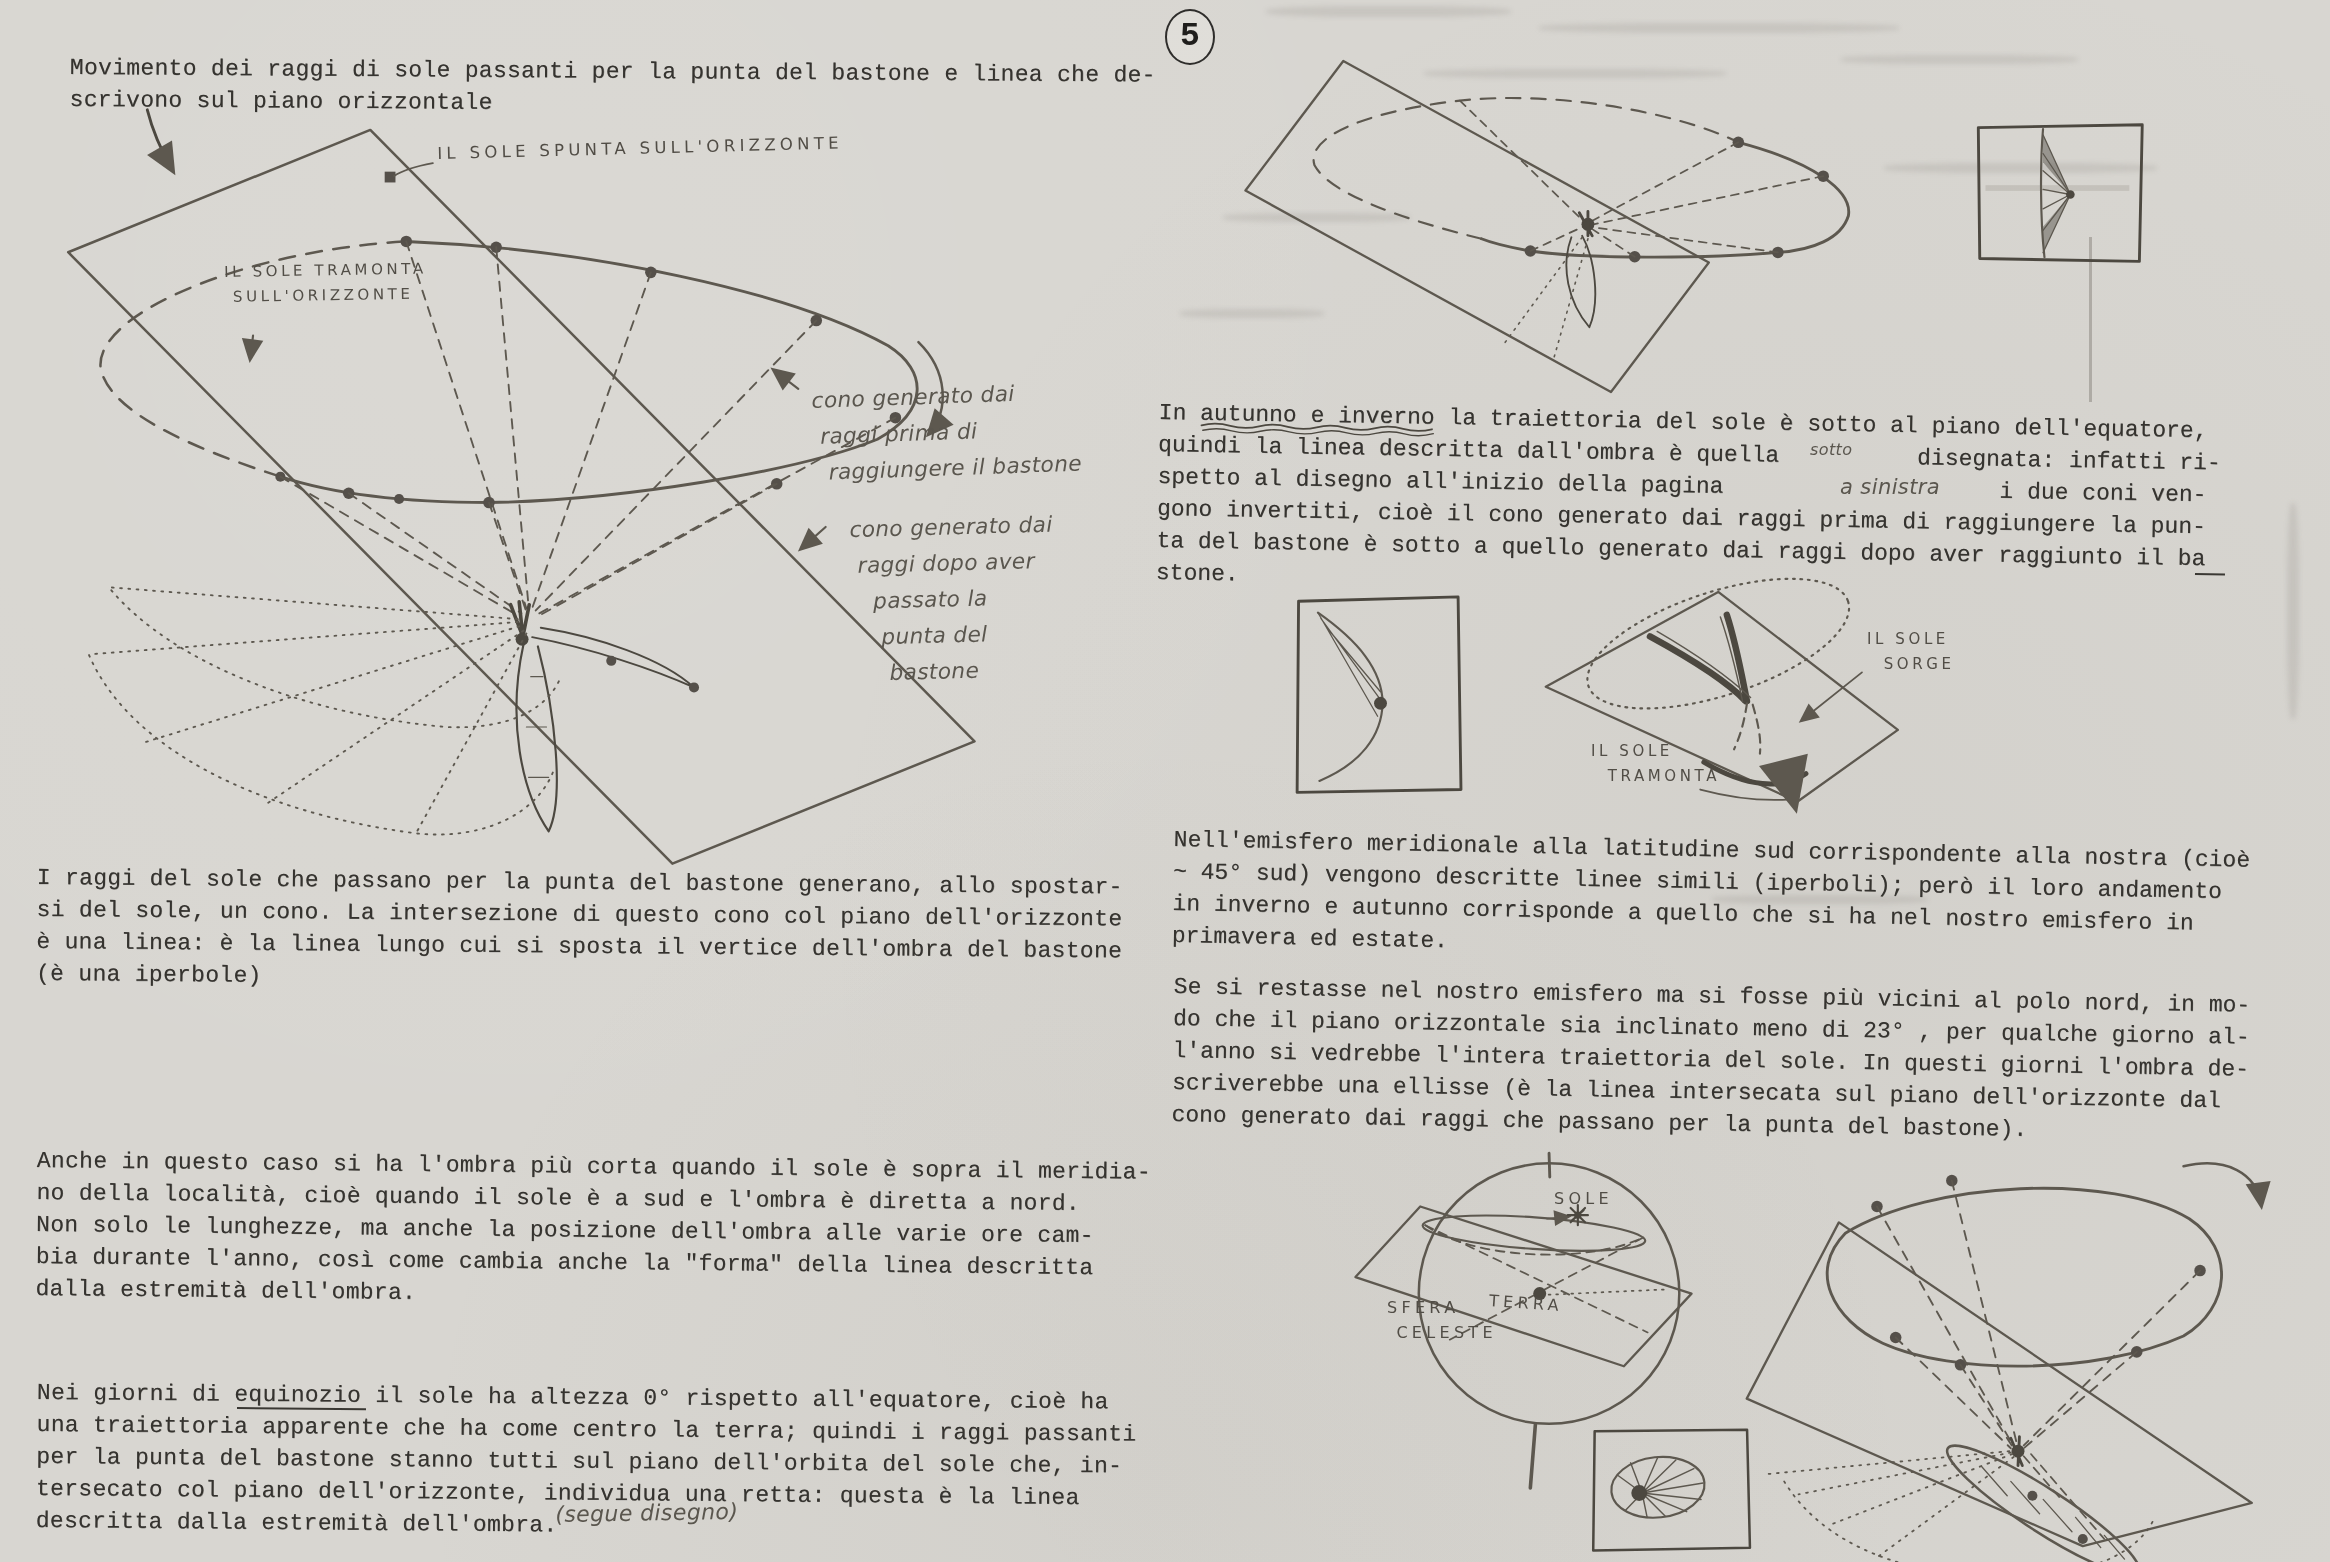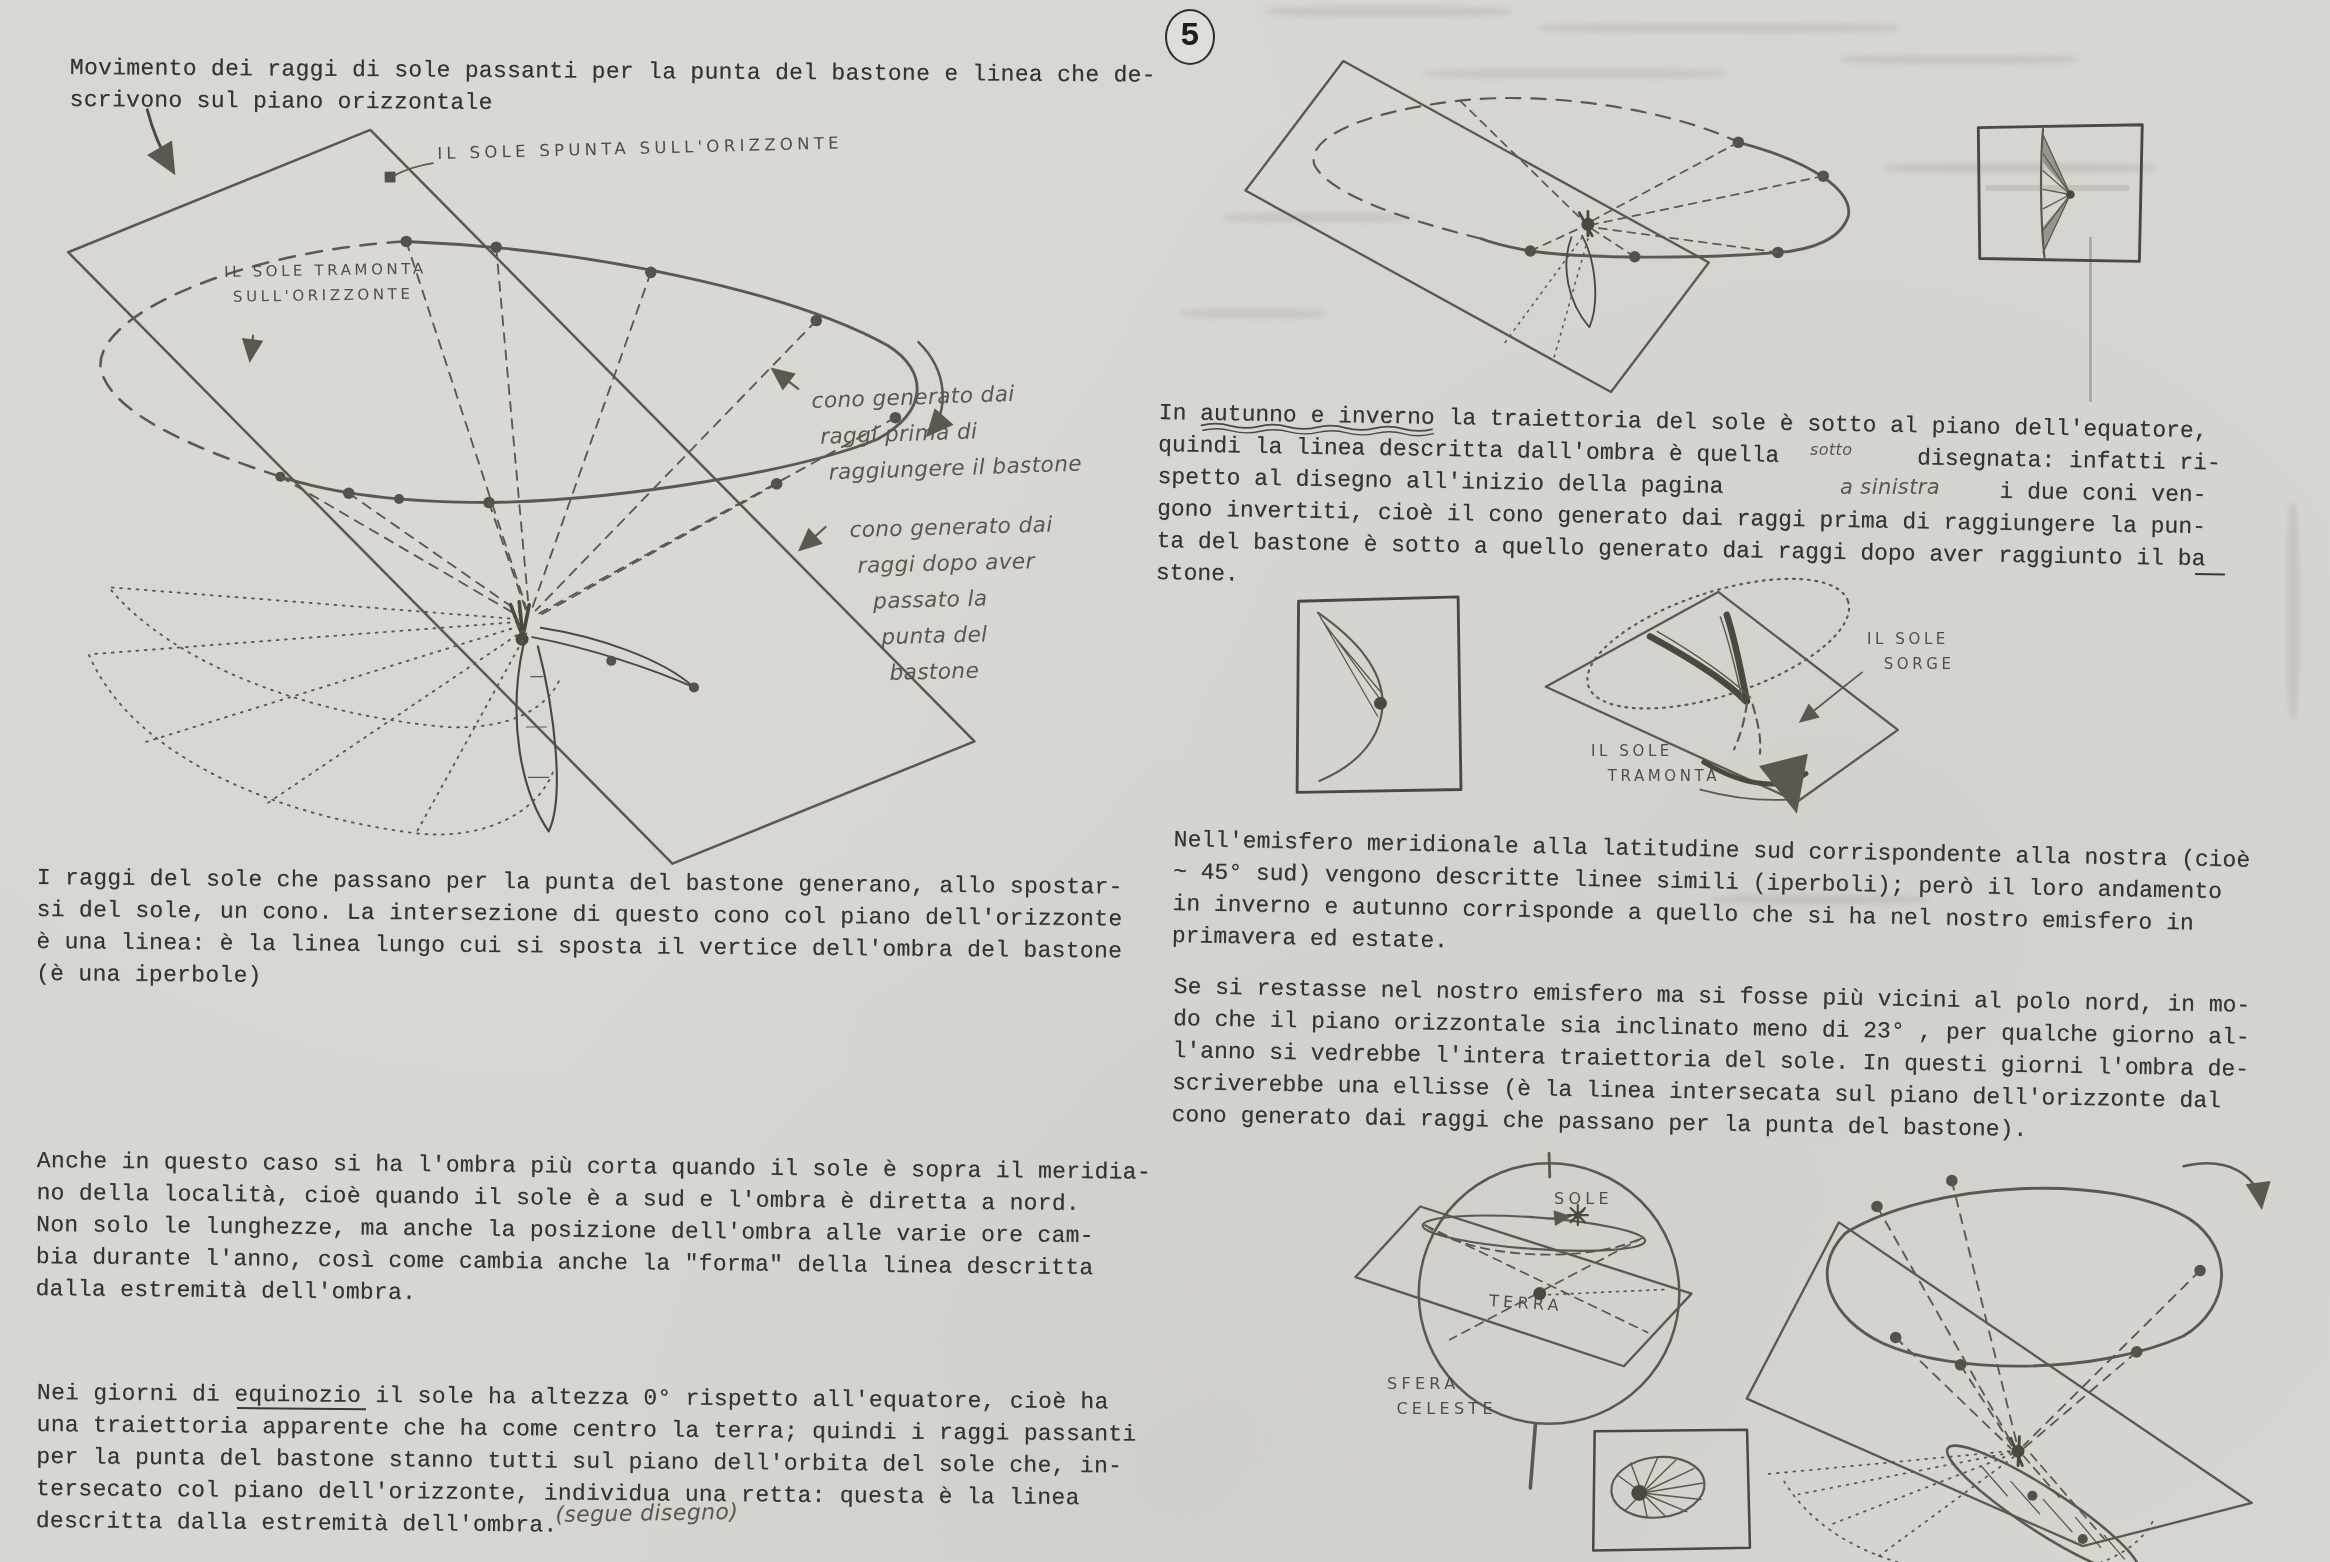--- a/index.html
+++ b/index.html
@@ -321,21 +321,21 @@
     </g>
     <g>
       <path class="dk" stroke-width="3" d="M329,89 L357,89 M343,75 L343,103 M333,79 L353,99 M353,79 L333,99 M335,96 L351,82"></path>
       <circle cx="343" cy="89" r="5" fill="#4c4840"></circle>
     </g>
     <circle cx="290" cy="198" r="9" fill="#4c4840"></circle>
   </svg>
 
   <div class="hand-label" style="left:1554px;top:1187px;font-size:16px;text-align:right;">SOLE</div>
   <div class="hand-label" style="left:1490px;top:1289px;font-size:16px;transform:rotate(4deg);">TERRA</div>
-  <div class="hand-label pre" style="left:1387px;top:1372px;font-size:16px;">SFERA
+  <div class="hand-label pre" style="left:1387px;top:1296px;font-size:16px;">SFERA
  CELESTE</div>
 
   <svg style="left:1586px;top:1424px;" width="169" height="133" viewBox="0 0 235 185">
     <path class="dk" stroke-width="3.5" d="M12,10 L224,8 L228,172 L10,176 Z"></path>
     <g transform="rotate(-6 100 88)">
       <ellipse class="sk" cx="100" cy="88" rx="65" ry="42" stroke-width="3"></ellipse>
     </g>
     <g class="sk" stroke-width="2">
       <path d="M78,96 L100,46"></path>
         <path d="M78,96 L125,50"></path>

